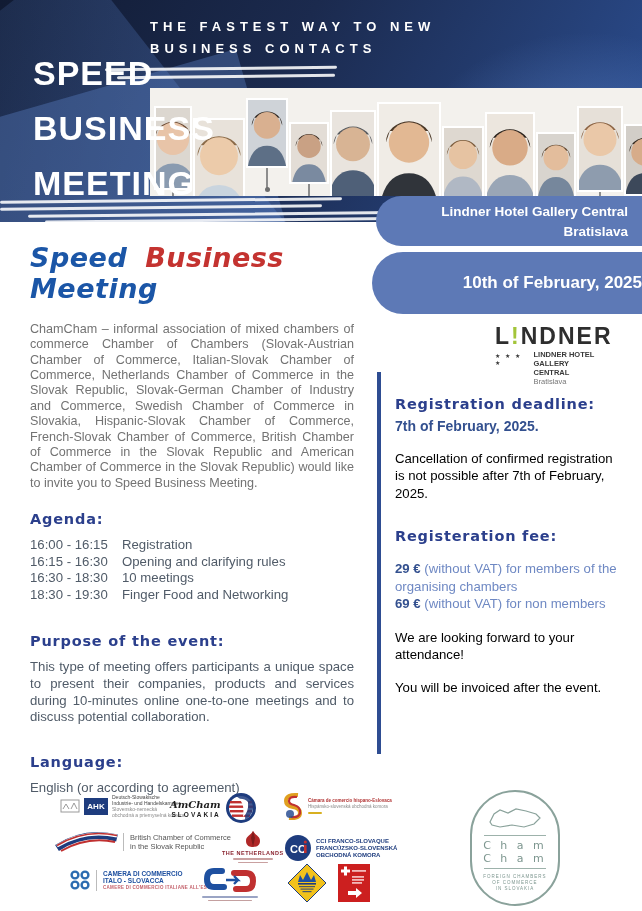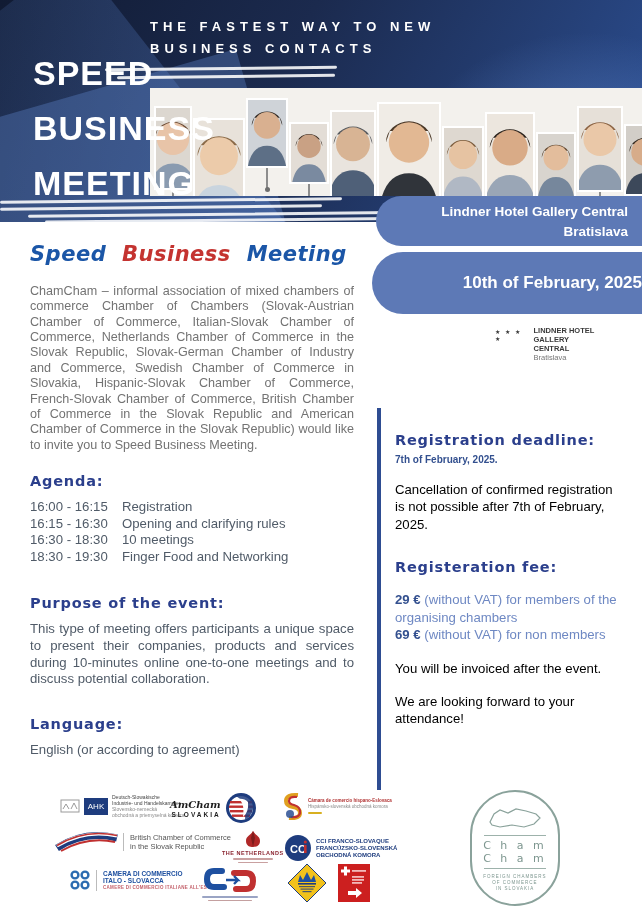--- a/index.html
+++ b/index.html
@@ -44,48 +44,48 @@
   .lbrand{font-size:23px;font-weight:bold;letter-spacing:2px;color:#2e2e2e;line-height:24px;}
   .lbrand .green{color:#a3c53a;}
   .lsub{display:flex;gap:4px;margin-top:2px;}
   .stars{font-size:6px;color:#3a3a3a;letter-spacing:1.5px;padding-top:2px;}
   .lcol{font-size:7.5px;font-weight:bold;color:#3a3a3a;line-height:9px;}
   .lcity{font-weight:normal;color:#777;}
 
   
   .leftcol{position:absolute;left:30px;top:242px;width:324px;}
   .leftcol h1{margin:0 0 18px 0;font-family:"DejaVu Sans",sans-serif;font-style:italic;
-       font-weight:bold;font-size:21px;letter-spacing:.5px;word-spacing:8px;}
+       font-weight:bold;font-size:27px;letter-spacing:.5px;word-spacing:8px;}
   .tb{color:#1b56a7;} .tr{color:#c43330;}
   .intro{margin:0 0 20px 0;font-size:12.6px;line-height:1.22;color:#737373;text-align:justify;}
   .sech{margin:0 0 10px 0;font-family:"DejaVu Sans",sans-serif;font-size:14.5px;font-weight:bold;
        letter-spacing:.8px;color:#2b3f8c;}
   .agrow{display:flex;font-size:13.2px;line-height:16.6px;color:#505b68;}
   .agtime{width:92px;flex:0 0 auto;}
   #agenda-list{margin-bottom:30px;}
   .body{margin:0 0 28px 0;font-size:13.2px;line-height:16.6px;color:#505b68;text-align:justify;}
   .body.last{margin-bottom:0;text-align:left;}
 
   
-  .rightcol{position:absolute;left:377px;top:408px;width:265px;box-sizing:border-box;
+  .rightcol{position:absolute;left:377px;top:372px;width:265px;box-sizing:border-box;
        border-left:4px solid #2e4d92;padding:24px 18px 0 14px;min-height:382px;}
   .rightcol .sech{margin-bottom:6px;}
-  .rdate{font-size:10px;font-weight:bold;color:#33508f;margin:0 0 16px 0;}
+  .rdate{font-size:14px;font-weight:bold;color:#33508f;margin:0 0 16px 0;}
   .rp{font-size:13.2px;line-height:1.32;color:#000000;margin:0 0 16px 0;}
   .feeline{font-size:13.2px;line-height:1.32;color:#6e88c3;margin:0;}
   .feeamt{font-weight:bold;color:#33508f;}
   .feeblock{margin:16px 0 16px 0;}
   .mt26{margin-top:26px;}
 
   
   .flogo{position:absolute;display:flex;align-items:center;gap:4px;}
   .tinycol{display:flex;flex-direction:column;}
   .tiny{font-size:5px;line-height:6px;color:#8a8a8a;}
   .tiny.b{color:#444;}
-  .ahkbox{width:24px;height:17px;background:#1e3c7e;color:#fff;font-size:8px;font-weight:normal;
+  .ahkbox{width:24px;height:17px;background:#1e3c7e;color:#fff;font-size:8px;font-weight:bold;
        display:flex;align-items:center;justify-content:center;}
   .amname{font-family:"DejaVu Serif",serif;font-style:italic;font-weight:bold;font-size:10px;
        color:#1c1c1c;line-height:13px;}
   .amsub{font-size:6.5px;font-weight:bold;letter-spacing:2px;color:#1c1c1c;}
   .brtext{font-size:7.5px;line-height:9px;color:#555;border-left:1px solid #bbb;padding-left:6px;}
   .nlcol{display:flex;flex-direction:column;align-items:center;}
   .nlname{font-size:5.5px;font-weight:bold;color:#8a2430;letter-spacing:.5px;}
   .ccitext{font-size:6px;line-height:7px;font-weight:bold;color:#1e3c7e;}
   .camtext{font-size:6.5px;line-height:7.5px;font-weight:bold;color:#1e50a0;
        border-left:1px solid #bbb;padding-left:6px;}
@@ -212,20 +212,21 @@
 
   <div class="venue">
     <div>Lindner Hotel Gallery Central Bratislava</div>
     <div>Metodova 4, Bratislava</div>
   </div>
   <div class="dateb">
     <span>10th of February, 2025</span>
   </div>
 
   <div class="lindner">
+    <div class="lbrand"><span>L</span><span class="green">!</span><span>NDNER</span></div>
     <div class="lsub">
       <span class="stars">★ ★ ★ ★</span>
       <div class="lcol">
         <div>LINDNER HOTEL GALLERY</div>
         <div>CENTRAL</div>
         <div class="lcity">Bratislava</div>
       </div>
     </div>
   </div>
 
@@ -259,22 +260,22 @@
 
   <aside class="rightcol">
     <h2 class="sech">Registration deadline:</h2>
     <p class="rdate">7th of February, 2025.</p>
     <p class="rp">Cancellation of confirmed registration is not possible after 7th of February, 2025.</p>
     <h2 class="sech mt26">Registeration fee:</h2>
     <div class="feeblock">
       <p class="feeline"><span class="feeamt">29 €</span><span>  (without VAT) for members of the organising chambers</span></p>
       <p class="feeline"><span class="feeamt">69 €</span><span> (without VAT) for non members</span></p>
     </div>
+    <p class="rp">We are looking forward to your attendance!</p>
     <p class="rp">You will be invoiced after the event.</p>
-    <p class="rp">We are looking forward to your attendance!</p>
   </aside>
 
   <footer>
 
     <div class="flogo" style="left:60px;top:794px;">
       <svg width="20" height="16" viewBox="0 0 20 16">
           <g stroke="#9a9a9a" stroke-width="1" fill="none">
             <rect x="1" y="2" width="18" height="12"></rect>
             <path d="M3 11 L6 6 L9 11 M11 11 L14 5 L17 11"></path>
           </g>

